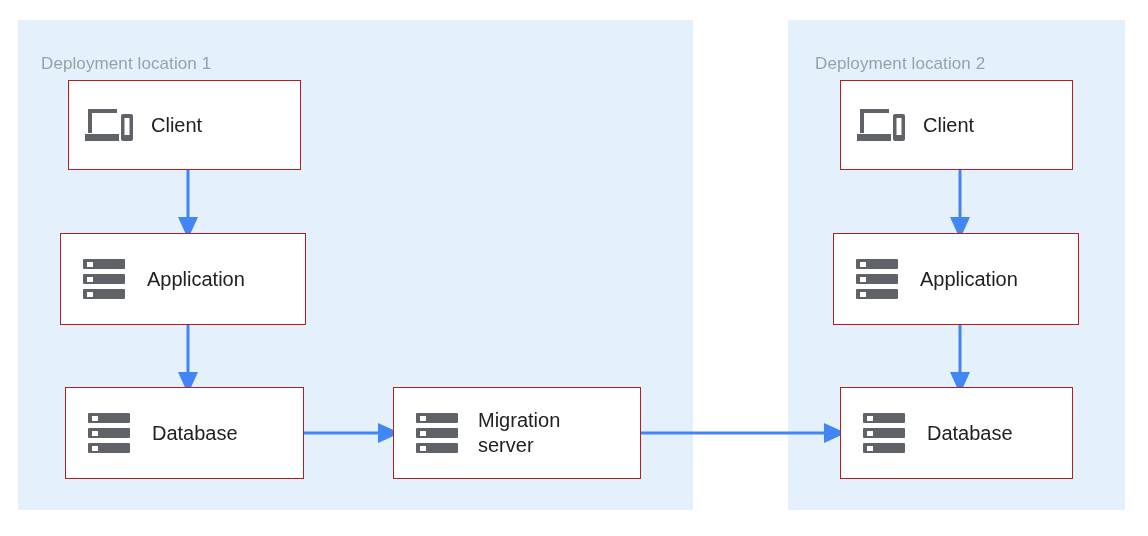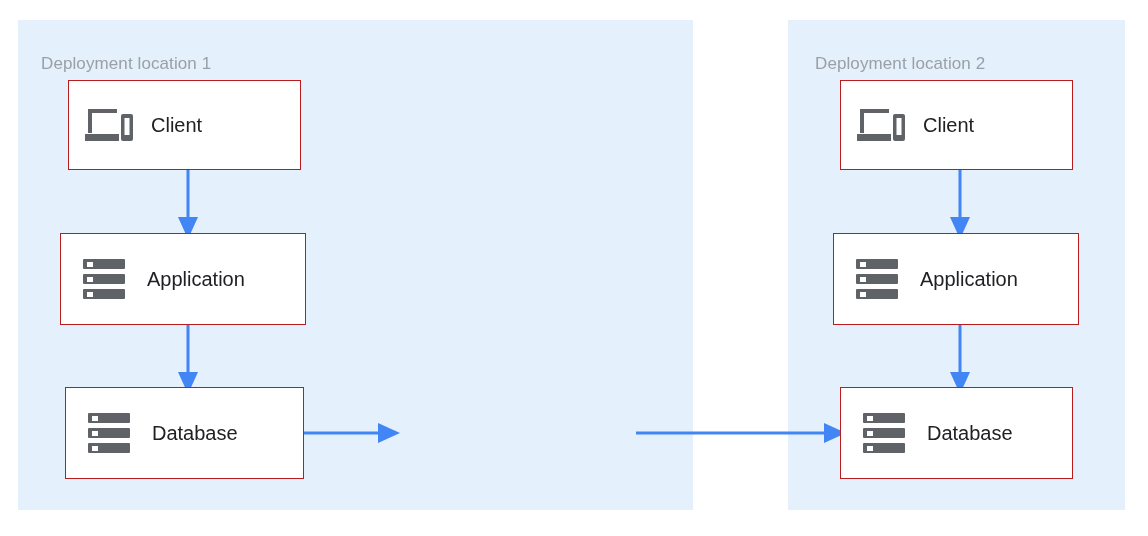--- a/index.html
+++ b/index.html
@@ -166,20 +166,34 @@
         <rect x="4" y="3" width="6" height="5" fill="#ffffff"></rect>
         <rect x="0" y="15" width="42" height="10" rx="1" fill="#5f6368"></rect>
         <rect x="4" y="18" width="6" height="5" fill="#ffffff"></rect>
         <rect x="0" y="30" width="42" height="10" rx="1" fill="#5f6368"></rect>
         <rect x="4" y="33" width="6" height="5" fill="#ffffff"></rect>
       </svg>
     </span>
     <span class="node-label">Database</span>
   </div>
 
+  <div class="node" id="node-migration">
+    <span class="node-icon">
+      <svg width="42" height="40" viewBox="0 0 42 40" aria-hidden="true">
+        <rect x="0" y="0" width="42" height="10" rx="1" fill="#5f6368"></rect>
+        <rect x="4" y="3" width="6" height="5" fill="#ffffff"></rect>
+        <rect x="0" y="15" width="42" height="10" rx="1" fill="#5f6368"></rect>
+        <rect x="4" y="18" width="6" height="5" fill="#ffffff"></rect>
+        <rect x="0" y="30" width="42" height="10" rx="1" fill="#5f6368"></rect>
+        <rect x="4" y="33" width="6" height="5" fill="#ffffff"></rect>
+      </svg>
+    </span>
+    <span class="node-label">Migration
+server</span>
+  </div>
 
   <div class="node" id="node-client-2">
     <span class="node-icon">
       <svg width="48" height="38" viewBox="0 0 48 38" aria-hidden="true">
         <path d="M3 3 h29 v4 h-25 v20 h-4 z" fill="#5f6368"></path>
         <rect x="0" y="28" width="34" height="7" fill="#5f6368"></rect>
         <rect x="36" y="8" width="12" height="27" rx="2" fill="#5f6368"></rect>
         <rect x="39.5" y="12" width="5" height="17" fill="#ffffff"></rect>
       </svg>
     </span>

